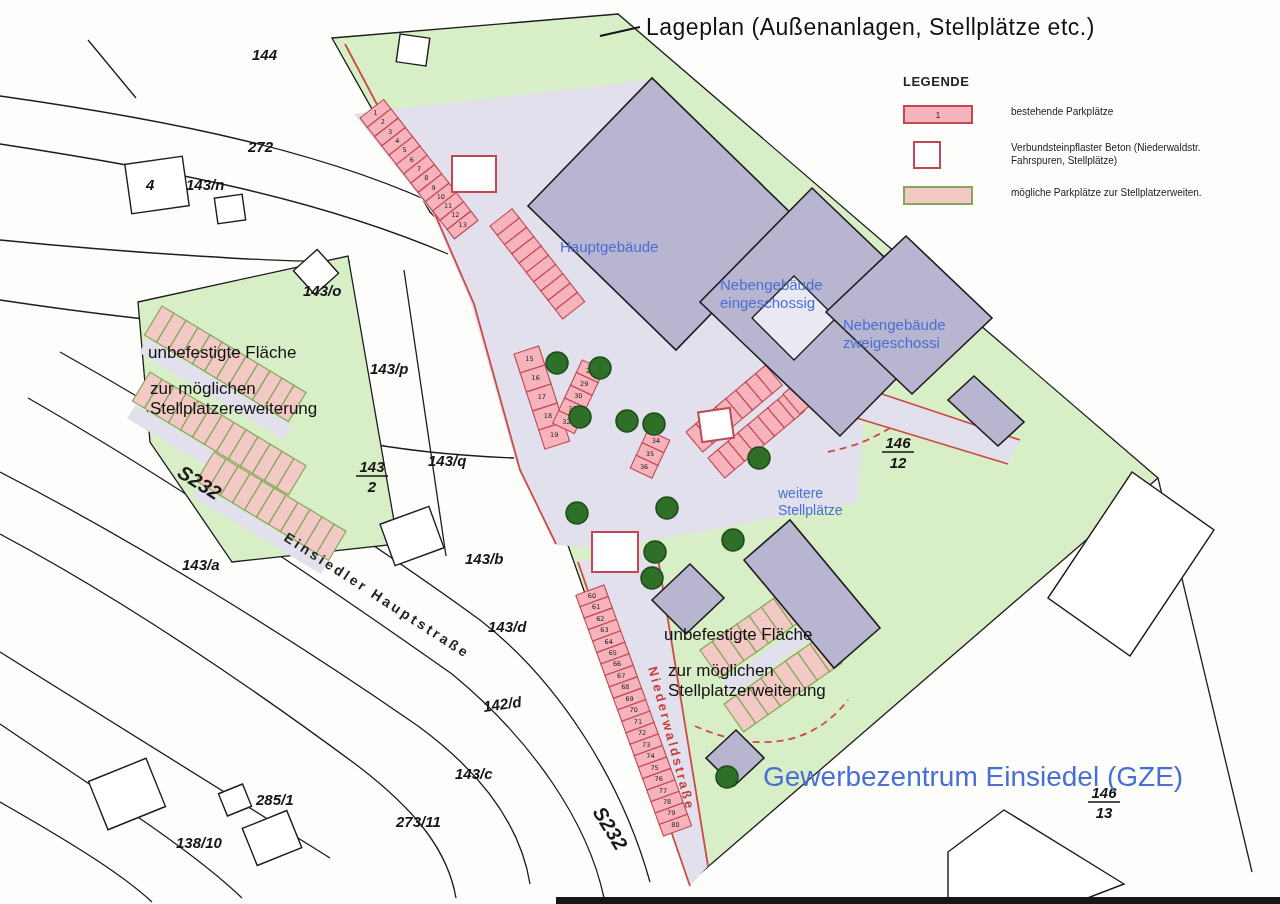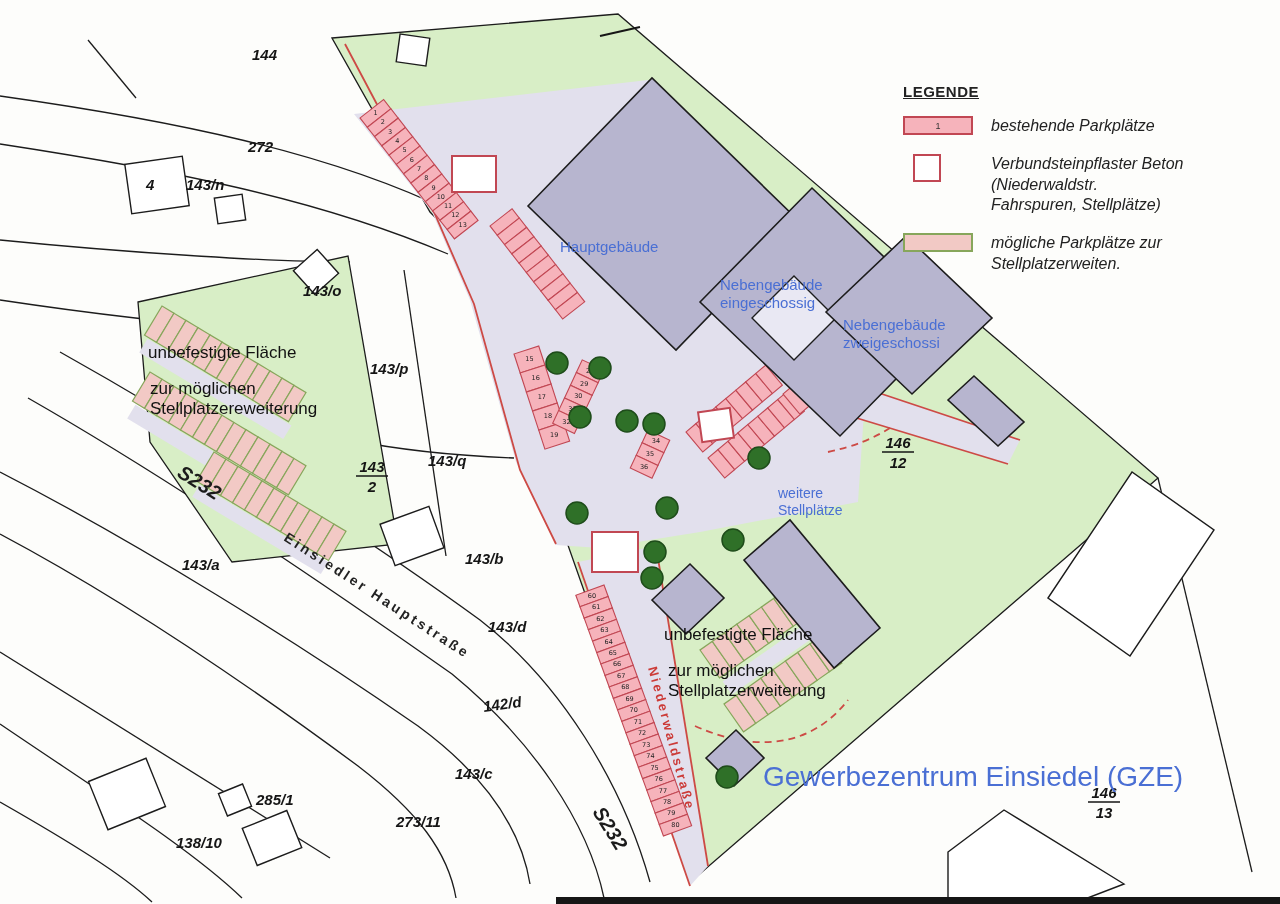--- a/index.html
+++ b/index.html
@@ -23,28 +23,28 @@
   .psq{fill:#ffffff;stroke:#c14753;stroke-width:2;}
   text.parcel{font:italic bold 15px "Liberation Sans",sans-serif;fill:#151515;}
   text.blue{fill:#4a6fd4;font-family:"Liberation Sans",sans-serif;}
   text.note{fill:#111;font-family:"Liberation Sans",sans-serif;}
   text.street{fill:#222;font-weight:bold;letter-spacing:3px;font-family:"Liberation Sans",sans-serif;}
   text.redstreet{fill:#cc3b38;font-weight:bold;letter-spacing:2.5px;font-family:"Liberation Sans",sans-serif;}
   text.roadname{fill:#1b1b1b;font-weight:bold;font-style:italic;font-family:"Liberation Sans",sans-serif;}
   
   .title{position:absolute;left:646px;top:14px;font-size:23px;color:#111;letter-spacing:.5px;}
   .legend{position:absolute;left:903px;top:74px;width:360px;color:#222;}
-  .legend-heading{font-size:15px;font-weight:bold;text-decoration:underline;letter-spacing:.5px;margin-bottom:16px;margin-top:9px;}
+  .legend-heading{font-size:13px;font-weight:bold;letter-spacing:.5px;margin-bottom:16px;}
   .legend-item{display:flex;align-items:flex-start;margin-bottom:17px;}
   .sw-wrap{width:72px;flex:0 0 72px;display:flex;justify-content:flex-start;}
   .sw-existing{width:66px;height:15px;background:#f6b3bb;border:2px solid #c14753;
                font-size:9px;color:#333;display:flex;align-items:center;justify-content:center;}
   .sw-possible{width:66px;height:15px;background:#f2c9c5;border:2px solid #87a65b;}
   .sw-paver{width:24px;height:24px;background:#fff;border:2px solid #c14753;margin-left:10px;}
-  .legend-label{font-size:16px;line-height:1.3;margin-left:16px;white-space:pre-line;max-width:250px;font-style:italic;}
+  .legend-label{font-size:10px;line-height:1.3;margin-left:36px;white-space:pre-line;max-width:250px;}
 </style>
 </head>
 <body>
 
 <div class="page">
 
   <svg class="map-svg" width="1280" height="904" viewBox="0 0 1280 904">
 
     <g>
       <path class="kline" d="M88,40 L136,98"></path>
@@ -384,20 +384,21 @@
         <text x="283" y="540" class="street" font-size="14" transform="rotate(33 283 540)"><tspan x="283" dy="0">Einsiedler Hauptstraße</tspan></text>
         <text x="648" y="668" class="redstreet" font-size="13" transform="rotate(75 648 668)"><tspan x="648" dy="0">Niederwaldstraße</tspan></text>
         <text x="176" y="476" class="roadname" font-size="20" transform="rotate(32 176 476)"><tspan x="176" dy="0">S232</tspan></text>
         <text x="592" y="812" class="roadname" font-size="20" transform="rotate(58 592 812)"><tspan x="592" dy="0">S232</tspan></text>
       </g>
 
     <path d="M600,36 L640,27" stroke="#161616" stroke-width="2"></path>
     <rect x="556" y="897" width="724" height="7" fill="#161616"></rect>
   </svg>
 
+  <div class="title">Lageplan (Außenanlagen, Stellplätze etc.)</div>
 
   <div class="legend">
     <div class="legend-heading">LEGENDE</div>
     <div class="legend-item">
       <span class="sw-wrap">
           <span class="sw-existing">1</span>
         </span>
       <span class="legend-label">bestehende Parkplätze</span>
     </div>
     <div class="legend-item">

